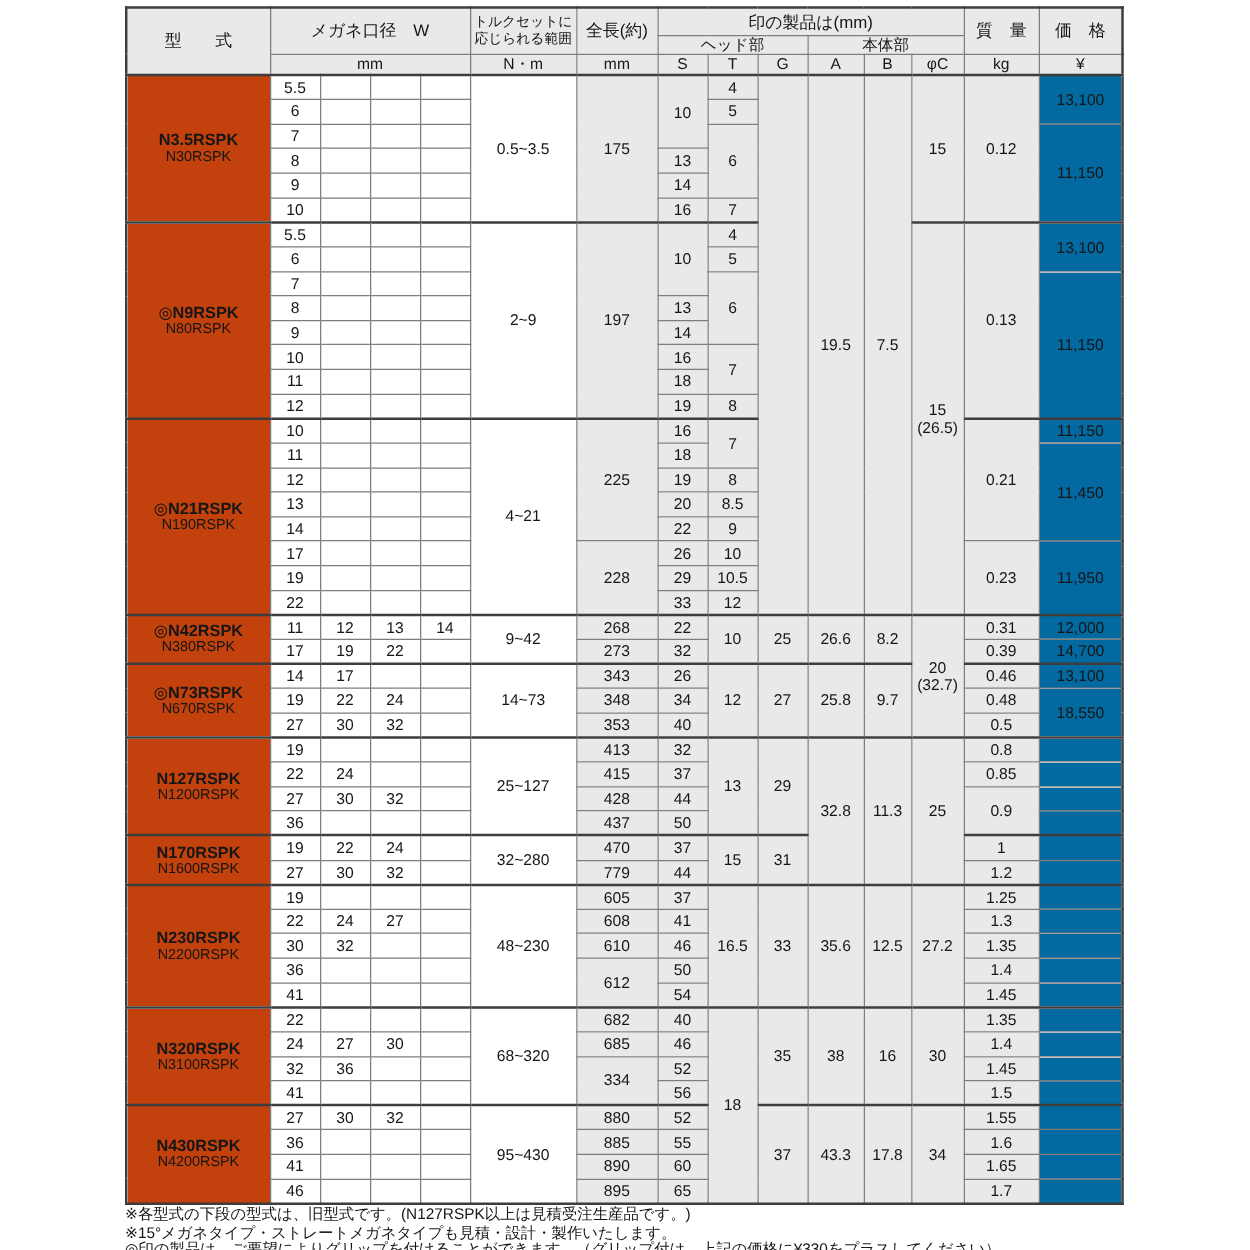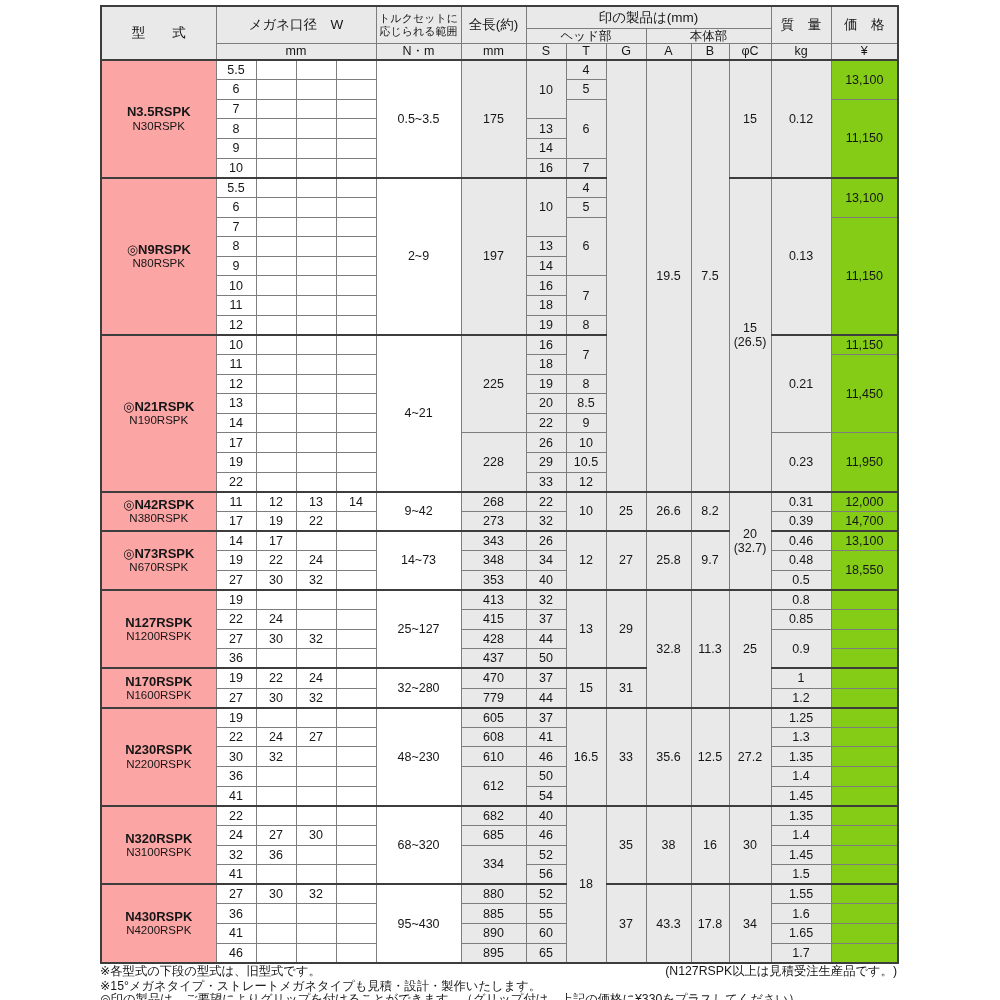--- a/index.html
+++ b/index.html
@@ -9,28 +9,28 @@
   table{border-collapse:collapse;table-layout:fixed;width:797px;border:2px solid #3d3d3d;}
   th,td{border:1px solid #7d7d7d;text-align:center;vertical-align:middle;padding:0;
         font-size:12.5px;line-height:1.12;white-space:pre-line;overflow:hidden;color:#161616;}
   thead tr.h1r{height:22px;} thead tr.h2r{height:15px;} thead tr.h3r{height:17px;}
   tbody tr{height:19.63px;}
   th{font-weight:normal;background:#e9e9e9;}
   .h1{font-size:13.5px;} .h2{font-size:12.5px;margin-top:11px;} .h3{font-size:12.5px;}
   .hs{font-size:11px;line-height:1.15;}
   td.g{background:#e9e9e9;}
   td.w{background:#ffffff;}
-  td.p{background:#84cc16;}
-  td.m{background:#fca5a5;padding:0 8px;}
+  td.p{background:#0369a1;}
+  td.m{background:#c2410c;padding:0 8px;}
   td.m .m1{font-weight:bold;font-size:13px;line-height:1.1;}
   td.m .m2{font-size:11.5px;line-height:1.1;}
   tr.bt th, tr.bt td{border-top:2px solid #3d3d3d;}
   thead tr.h3r th{border-bottom:2px solid #3d3d3d;}
   .notes{position:absolute;left:100px;top:965px;width:797px;font-size:12.3px;line-height:1.1;}
-  .notes .nrow{display:flex;justify-content:space-between;margin-bottom:1px;}
+  .notes .nrow{display:flex;margin-bottom:1px;}
   .notes div{white-space:nowrap;}
 </style>
 </head>
 <body>
 
 <div class="page">
   <div class="tbl-wrap">
     <table id="spec-table">
       <colgroup>
         <col style="width:115px">

